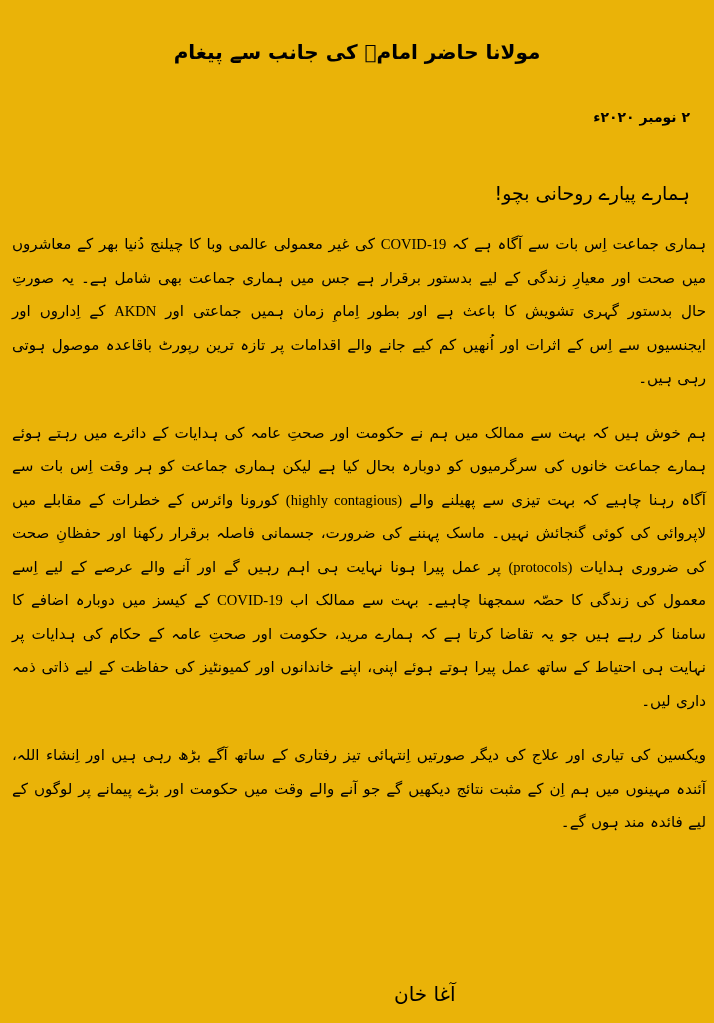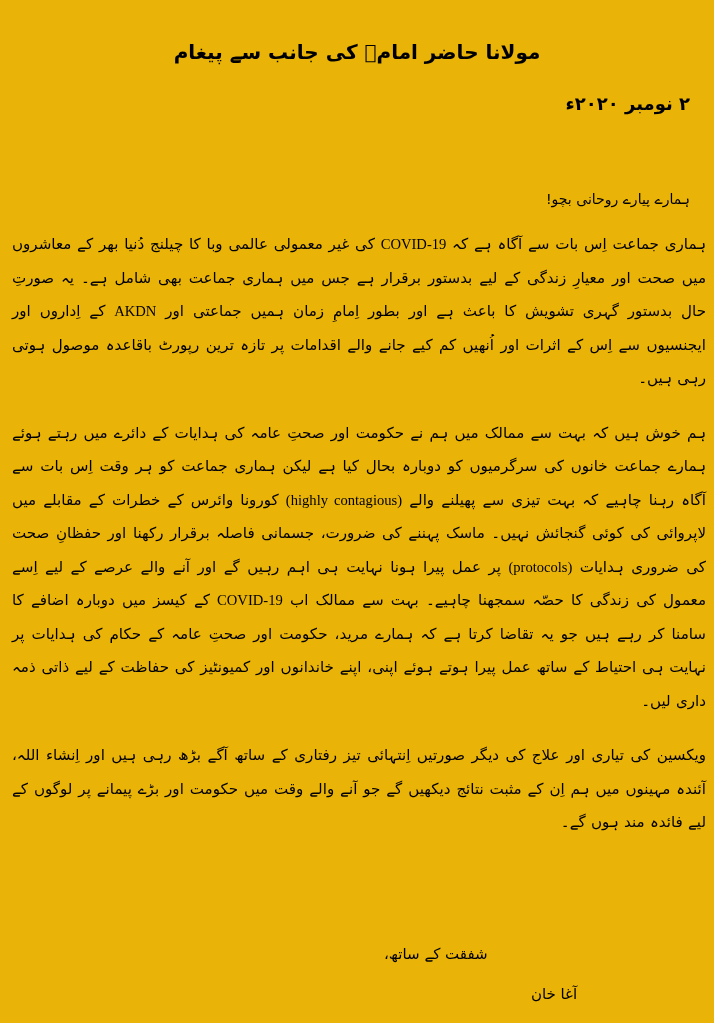--- a/index.html
+++ b/index.html
@@ -35,38 +35,38 @@
     font-size: 20px;
     font-weight: bold;
     line-height: 34px;
     letter-spacing: 0.2px;
     white-space: nowrap;
   }
 
   
   .doc-date {
     position: absolute;
-    top: 92px;
+    top: 105px;
     right: 24px;
     direction: rtl;
     text-align: right;
-    font-size: 18px;
+    font-size: 14px;
     font-weight: bold;
     line-height: 24px;
     white-space: nowrap;
   }
 
   
   .salutation {
     position: absolute;
-    top: 186px;
+    top: 180px;
     right: 24px;
     direction: rtl;
     text-align: right;
-    font-size: 14px;
+    font-size: 19px;
     line-height: 26px;
     white-space: nowrap;
   }
 
   
   .body-block {
     position: absolute;
     top: 228px;
     right: 8px;
     left: 12px;
@@ -100,23 +100,23 @@
     direction: rtl;
     font-size: 15px;
     line-height: 26px;
     white-space: nowrap;
   }
   .closing-name {
     position: absolute;
     top: 981px;
     right: 0;
     width: 320px;
-    text-align: center;
+    text-align: left;
     direction: rtl;
-    font-size: 15px;
+    font-size: 20px;
     line-height: 26px;
     white-space: nowrap;
   }
 </style>
 </head>
 <body>
 
 <div class="page">
 
   <h1 class="doc-title">مولانا حاضر امامؑ کی جانب سے پیغام</h1>
@@ -124,17 +124,16 @@
   <div class="doc-date">۲ نومبر ۲۰۲۰ء</div>
 
   <div class="salutation">ہمارے پیارے روحانی بچو!</div>
 
   <div class="body-block">
     <p class="para">ہماری جماعت اِس بات سے آگاہ ہے کہ <span class="latin">COVID-19</span> کی غیر معمولی عالمی وبا کا چیلنج دُنیا بھر کے معاشروں میں صحت اور معیارِ زندگی کے لیے بدستور برقرار ہے جس میں ہماری جماعت بھی شامل ہے۔ یہ صورتِ حال بدستور گہری تشویش کا باعث ہے اور بطور اِمامِ زمان ہمیں جماعتی اور <span class="latin">AKDN</span> کے اِداروں اور ایجنسیوں سے اِس کے اثرات اور اُنھیں کم کیے جانے والے اقدامات پر تازہ ترین رپورٹ باقاعدہ موصول ہوتی رہی ہیں۔</p>
     <p class="para">ہم خوش ہیں کہ بہت سے ممالک میں ہم نے حکومت اور صحتِ عامہ کی ہدایات کے دائرے میں رہتے ہوئے ہمارے جماعت خانوں کی سرگرمیوں کو دوبارہ بحال کیا ہے لیکن ہماری جماعت کو ہر وقت اِس بات سے آگاہ رہنا چاہیے کہ بہت تیزی سے پھیلنے والے <span class="latin">(highly contagious)</span> کورونا وائرس کے خطرات کے مقابلے میں لاپروائی کی کوئی گنجائش نہیں۔ ماسک پہننے کی ضرورت، جسمانی فاصلہ برقرار رکھنا اور حفظانِ صحت کی ضروری ہدایات <span class="latin">(protocols)</span> پر عمل پیرا ہونا نہایت ہی اہم رہیں گے اور آنے والے عرصے کے لیے اِسے معمول کی زندگی کا حصّہ سمجھنا چاہیے۔ بہت سے ممالک اب <span class="latin">COVID-19</span> کے کیسز میں دوبارہ اضافے کا سامنا کر رہے ہیں جو یہ تقاضا کرتا ہے کہ ہمارے مرید، حکومت اور صحتِ عامہ کے حکام کی ہدایات پر نہایت ہی احتیاط کے ساتھ عمل پیرا ہوتے ہوئے اپنی، اپنے خاندانوں اور کمیونٹیز کی حفاظت کے لیے ذاتی ذمہ داری لیں۔</p>
     <p class="para">ویکسین کی تیاری اور علاج کی دیگر صورتیں اِنتہائی تیز رفتاری کے ساتھ آگے بڑھ رہی ہیں اور اِنشاء اللہ، آئندہ مہینوں میں ہم اِن کے مثبت نتائج دیکھیں گے جو آنے والے وقت میں حکومت اور بڑے پیمانے پر لوگوں کے لیے فائدہ مند ہوں گے۔</p>
   </div>
 
-  <div class="closing-salute">شفقت کے ساتھ،</div>
 
   <div class="closing-name">آغا خان</div>
 
 </div>
 
 </body></html>

